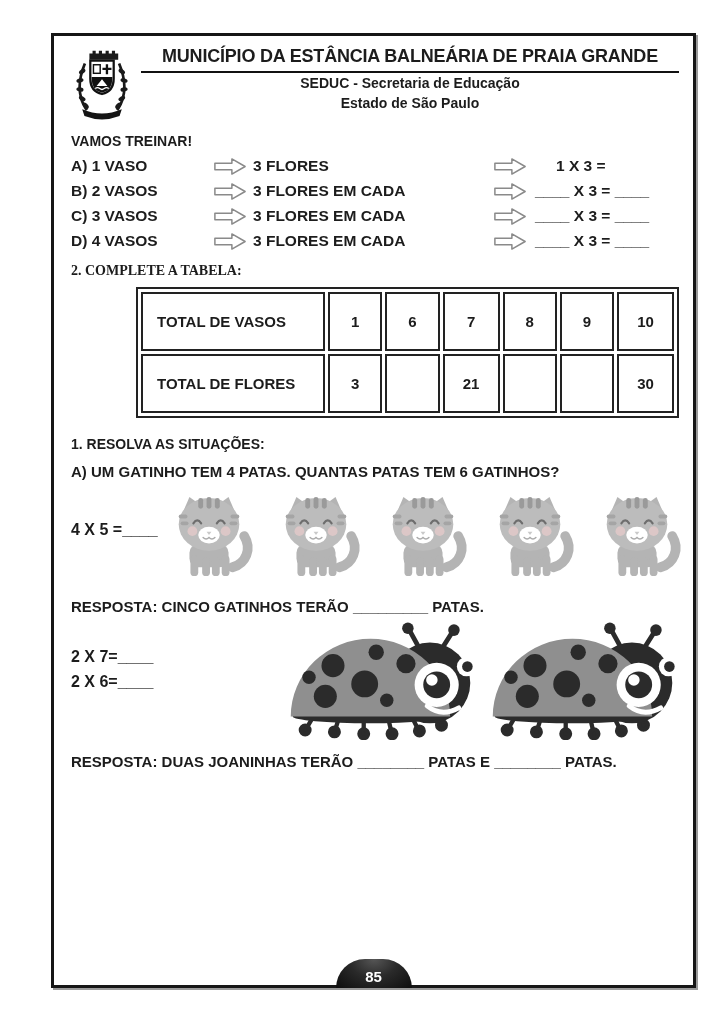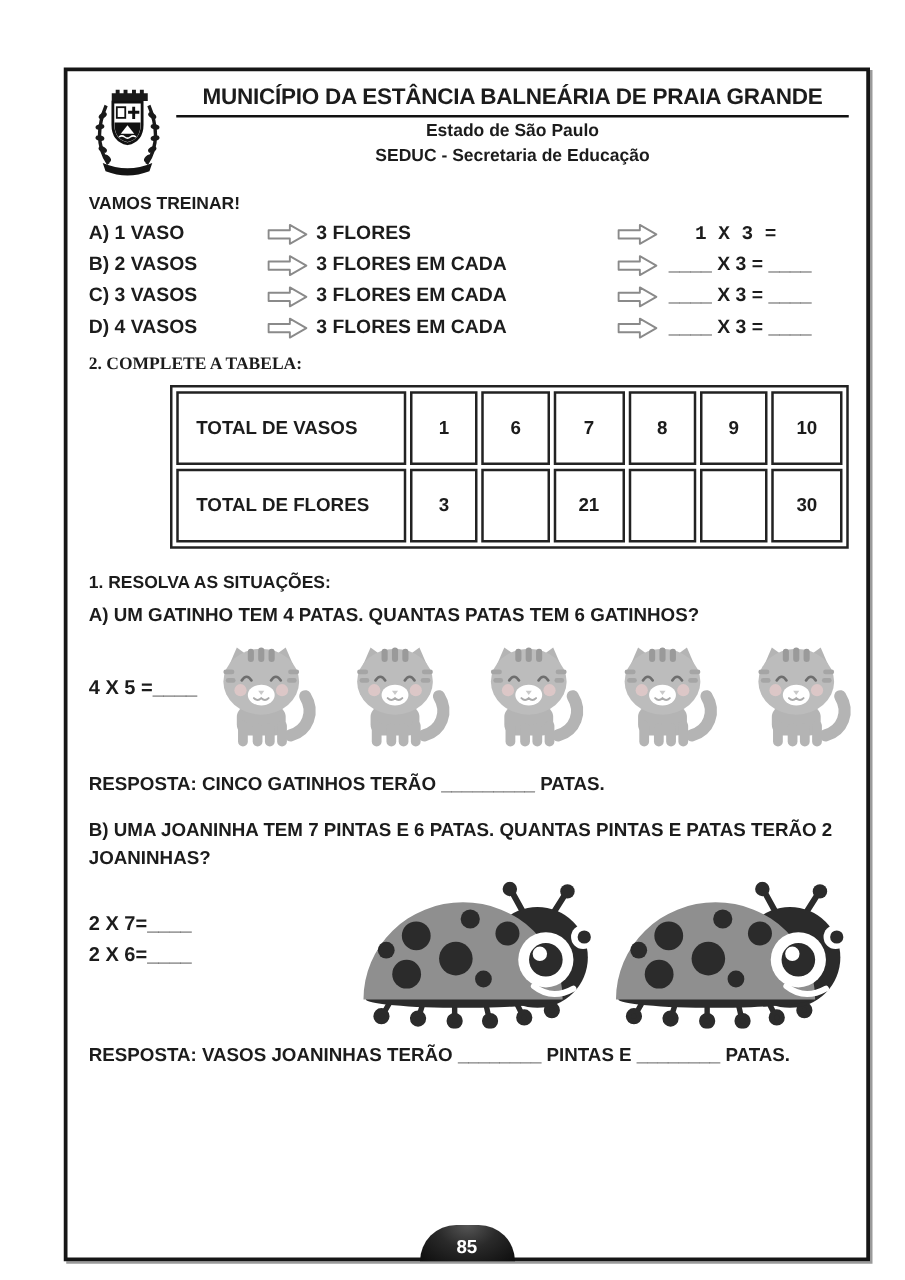--- a/index.html
+++ b/index.html
@@ -6,42 +6,41 @@
   body{
     width:724px;height:1024px;background:#ffffff;position:relative;
     font-family:"Liberation Sans","DejaVu Sans",sans-serif;color:#1c1c1c;
     -webkit-font-smoothing:antialiased;overflow:hidden;
   }
   .frame{
     position:absolute;left:51px;top:33px;width:645px;height:955px;
     box-sizing:border-box;border:3px solid #161616;background:#fff;
     box-shadow:2px 2px 0 #9a9a9a;
     padding:0 14px 0 17px;
-    margin-top:21px;
   }
   
   .hdr{display:flex;margin-top:10px;}
   .coa{width:54px;height:78px;flex:0 0 54px;margin-left:4px;}
   .hdr-text{flex:1;margin-left:12px;min-width:0;}
   .title{
     font-size:18px;font-weight:700;letter-spacing:-0.2px;text-align:center;
     border-bottom:2.5px solid #111;padding-bottom:4px;white-space:nowrap;
   }
   .sub{font-size:14px;font-weight:600;text-align:center;line-height:20px;}
   .sub:first-of-type{margin-top:4px;}
   
   .h1{font-size:14px;font-weight:700;}
   .h1.vamos{margin-top:9px;}
   .train{margin-top:6px;}
   .trow{
     display:grid;grid-template-columns:142px 40px 240px 42px 1fr;
     align-items:start;height:25px;font-size:15.5px;font-weight:700;line-height:22px;
   }
   .arrow{width:34px;height:19px;margin-top:2px;}
-  .t-eq-first{padding-left:21px;font-family:Liberation Mono, monospace;}
+  .t-eq-first{padding-left:21px;}
   .sec2{margin-top:8px;font-family:Liberation Serif, serif;}
   
   table.vtab{
     margin:8px 0 0 65px;border-collapse:separate;border-spacing:3px;
     border:2px solid #222;background:#fff;
   }
   table.vtab td{
     border:2px solid #222;height:31px;font-size:15px;font-weight:700;
     text-align:center;padding:12px;
   }
@@ -176,22 +175,22 @@
 </svg>
 
 <div class="frame">
 
   <header class="hdr">
     <svg class="coa">
         <use href="#coaSym"></use>
       </svg>
     <div class="hdr-text">
       <div class="title">MUNICÍPIO DA ESTÂNCIA BALNEÁRIA DE PRAIA GRANDE</div>
+      <div class="sub">SEDUC - Secretaria de Educação</div>
       <div class="sub">Estado de São Paulo</div>
-      <div class="sub">SEDUC - Secretaria de Educação</div>
     </div>
   </header>
 
   <div class="h1 vamos">VAMOS TREINAR!</div>
 
   <div class="train">
     <div class="trow">
       <span>A) 1 VASO</span>
       <svg class="arrow">
           <use href="#arrowSym"></use>
@@ -282,36 +281,35 @@
           <use href="#catSym"></use>
         </svg>
       <svg class="cat">
           <use href="#catSym"></use>
         </svg>
     </div>
   </div>
 
   <div class="resp">RESPOSTA: CINCO GATINHOS TERÃO _________ PATAS.</div>
 
-  <div class="q qb">B) UMA JOANINHA TEM 7 PINTAS E 6 PATAS. QUANTAS PINTAS E PATAS TERÃO 2 JOANINHAS?</div>
 
   <div class="ladyrow">
     <div class="eqs">
       <div class="eq">2 X 7=____</div>
       <div class="eq">2 X 6=____</div>
     </div>
     <div class="ladies">
       <svg class="lady">
           <use href="#ladySym"></use>
         </svg>
       <svg class="lady">
           <use href="#ladySym"></use>
         </svg>
     </div>
   </div>
 
-  <div class="resp respb">RESPOSTA: VASOS JOANINHAS TERÃO ________ PINTAS E ________ PATAS.</div>
+  <div class="resp respb">RESPOSTA: DUAS JOANINHAS TERÃO ________ PATAS E ________ PATAS.</div>
 
   <div class="badge">
     <span>85</span>
   </div>
 
 </div>
 
 </body></html>

